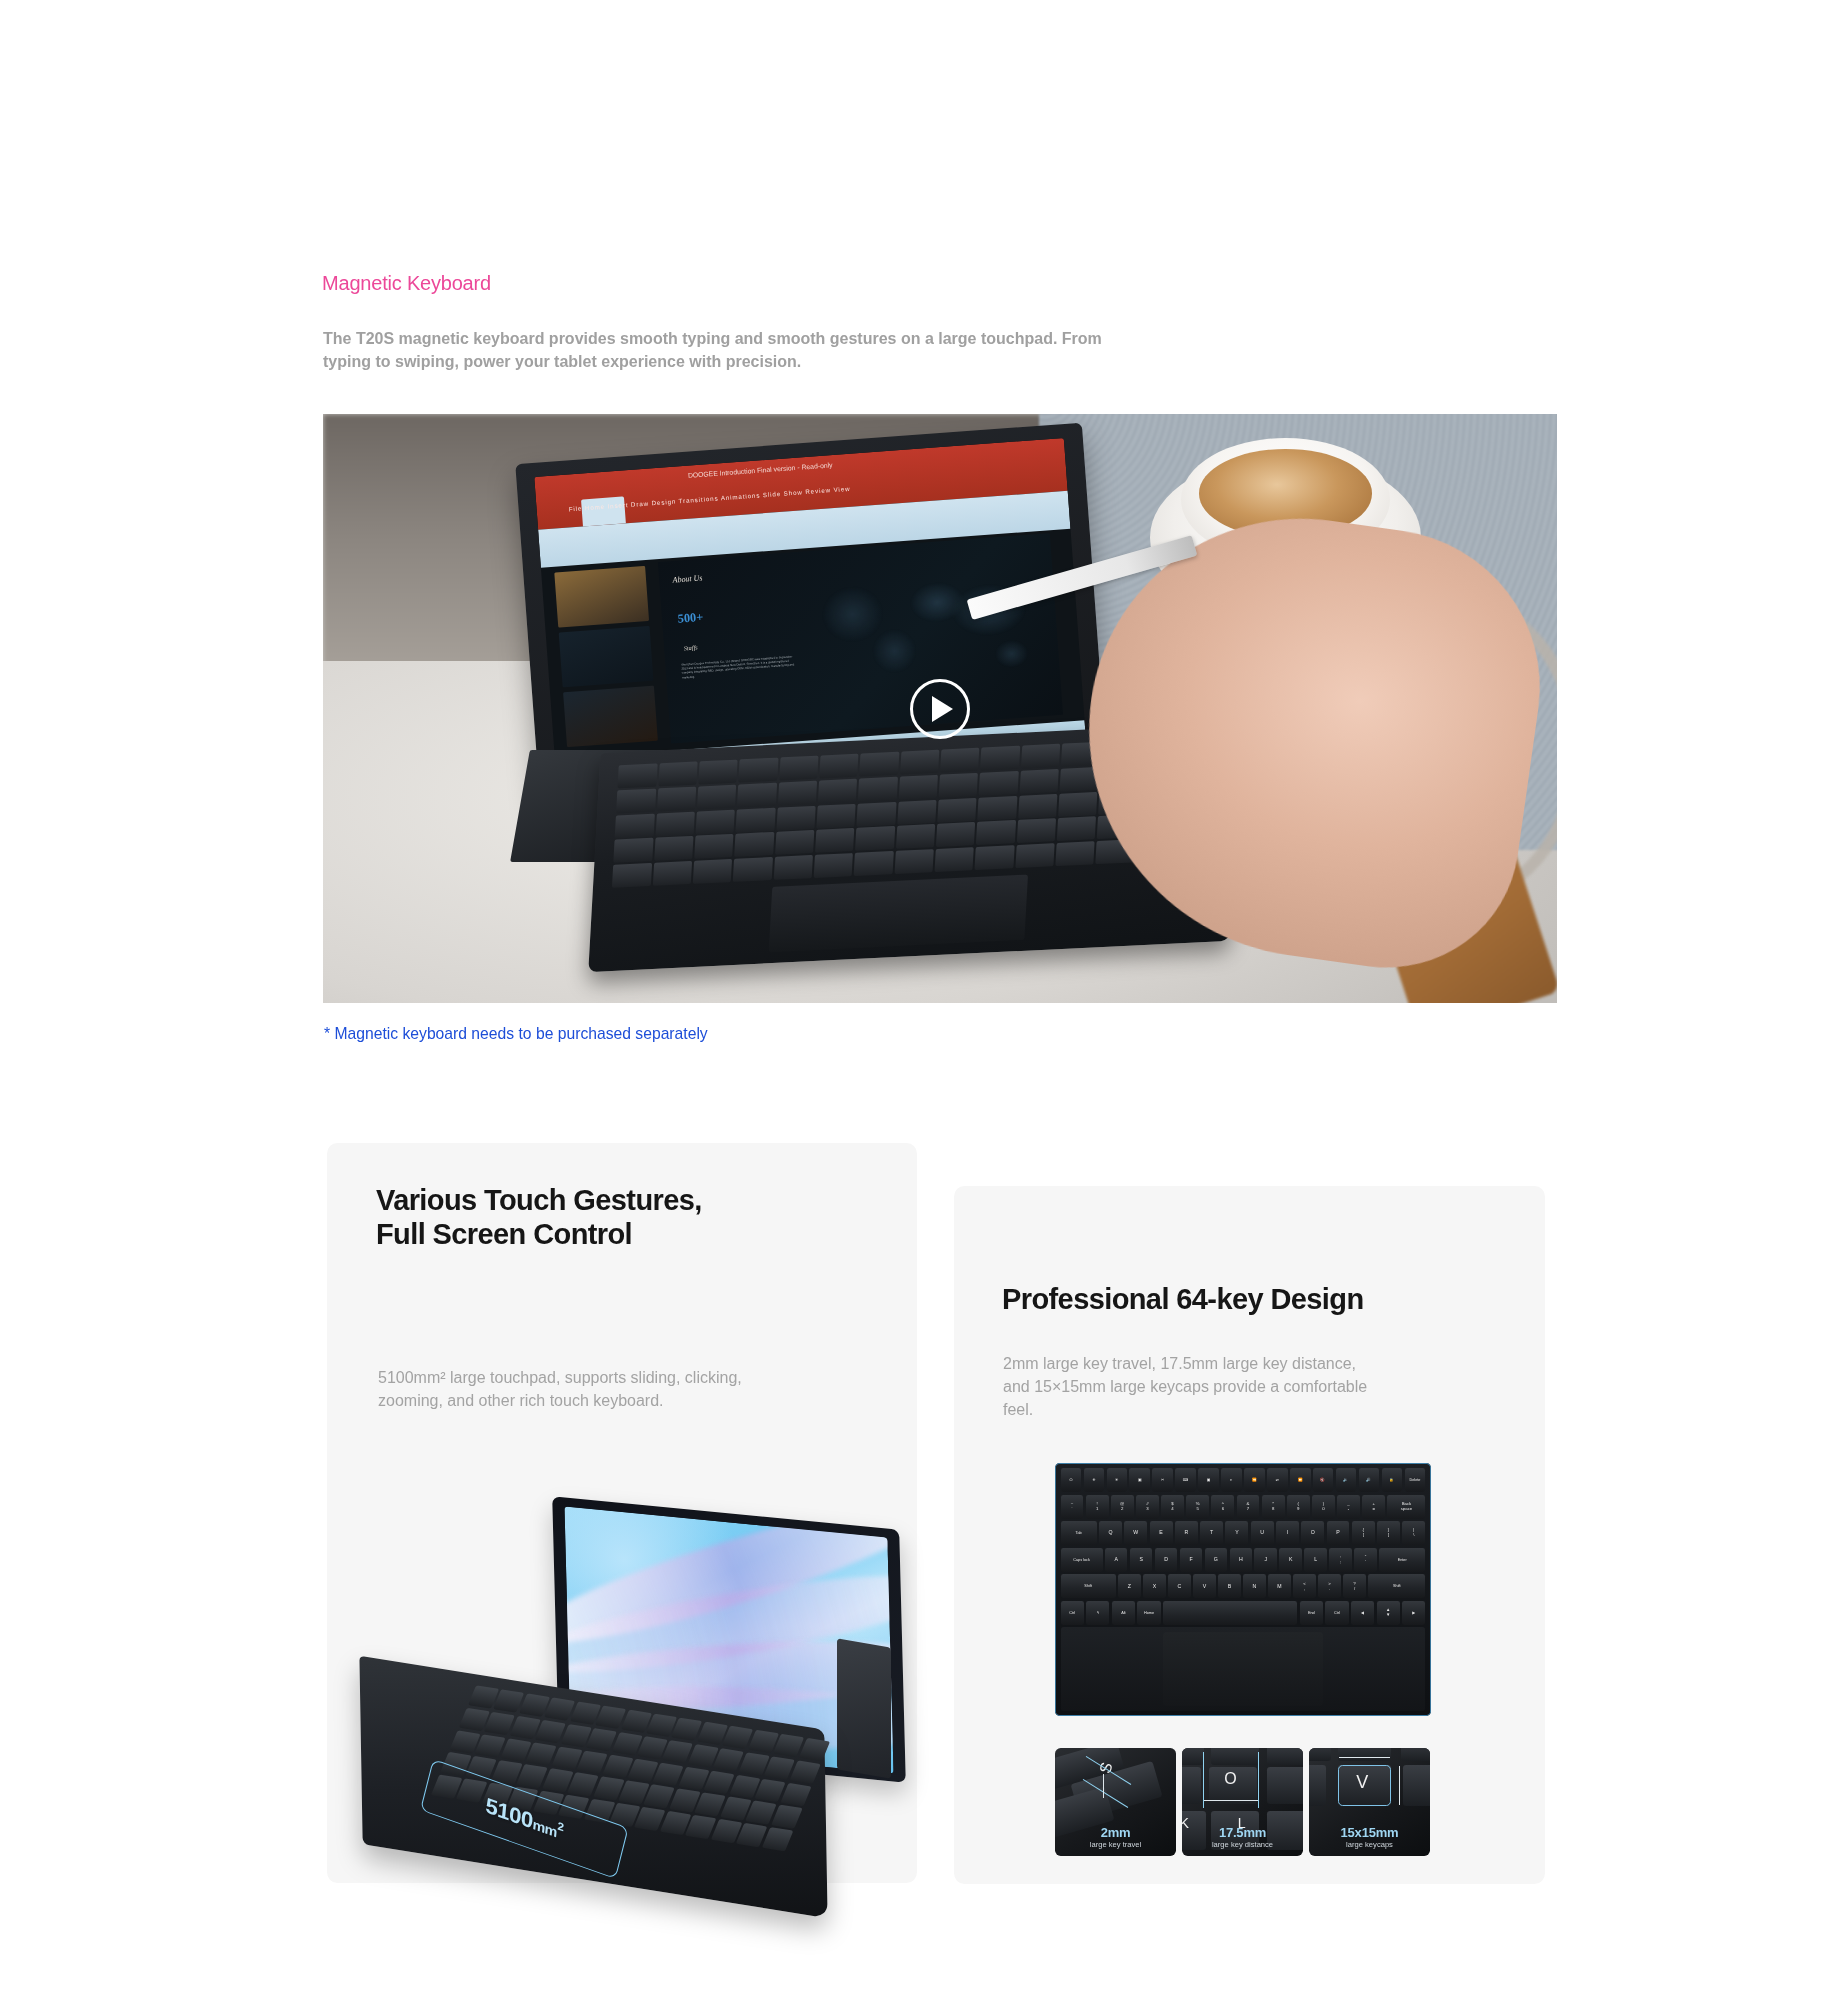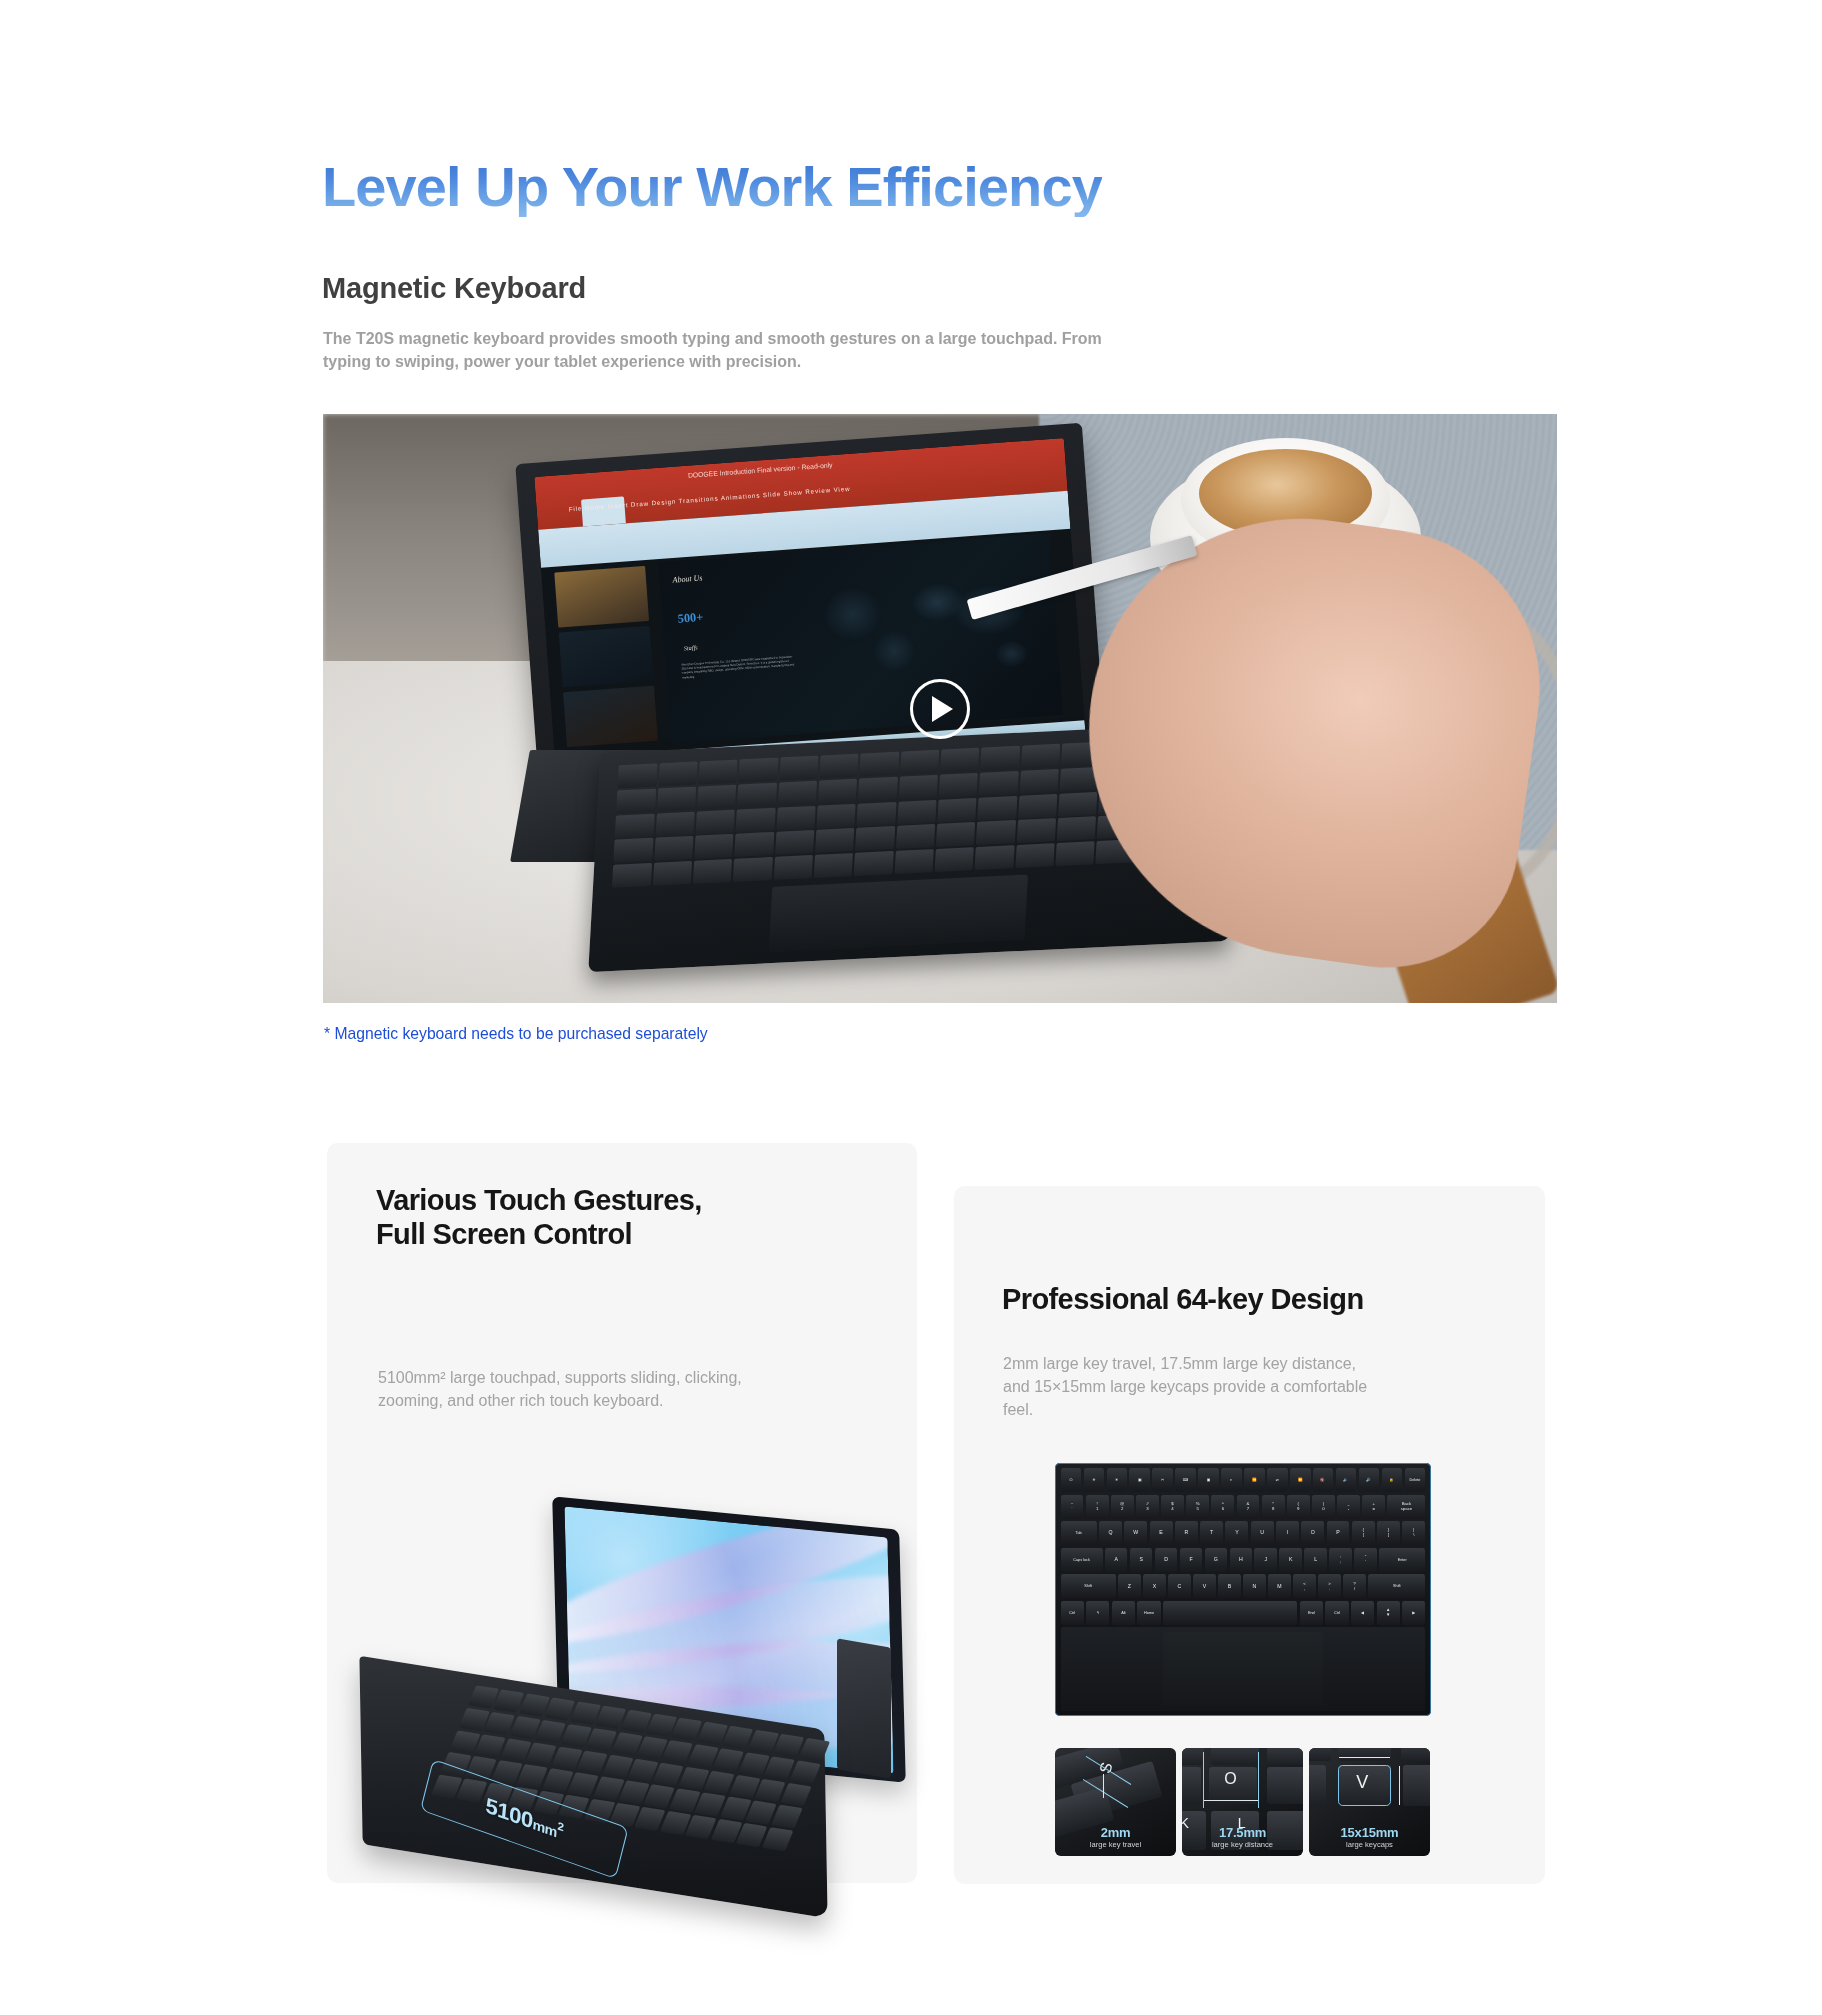--- a/index.html
+++ b/index.html
@@ -16,21 +16,21 @@
     position: absolute; left: 322px; top: 158px;
     font-size: 56px; font-weight: 700; letter-spacing: -0.9px;
     line-height: 1.05;
     background: linear-gradient(180deg, #3a74d2 0%, #4f8ade 38%, #6ea6e6 72%, #86b9ee 100%);
     -webkit-background-clip: text; background-clip: text;
     color: transparent; -webkit-text-fill-color: transparent;
     white-space: nowrap;
   }
   .hero-sub {
     position: absolute; left: 322px; top: 272px;
-    font-size: 29px; font-weight: 700; color: #404040; letter-spacing: -0.2px;
+    font-size: 20px; font-weight: 400; color: #ec4899; letter-spacing: -0.2px;
     white-space: nowrap;
   }
   .hero-desc {
     position: absolute; left: 323px; top: 328px; width: 807px;
     font-size: 16px; line-height: 1.42; color: #a0a0a0; font-weight: 700;
   }
   .hero-note {
     position: absolute; left: 324px; top: 1025px;
     font-size: 15.7px; color: #1d4ed8;
   }
@@ -335,21 +335,20 @@
   .tile-rule  { position:absolute; background:#dfe7ec; }
   .tile-keyoutline {
     position:absolute; border:0.9px solid #7fc3e8; border-radius:4.7px;
   }
 </style>
 </head>
 <body>
 
 <div class="page">
 
-  <div class="hero-title">Level Up Your Work Efficiency</div>
   <div class="hero-sub">Magnetic Keyboard</div>
   <div class="hero-desc">The T20S magnetic keyboard provides smooth typing and smooth gestures on a large touchpad. From typing to swiping, power your tablet experience with precision.</div>
 
   <div class="hero-img">
     <div class="h-wallback"></div>
     <div class="h-table"></div>
     <div class="h-tablecloth"></div>
     <div class="h-chairring"></div>
     <div class="h-chairwood"></div>
 

